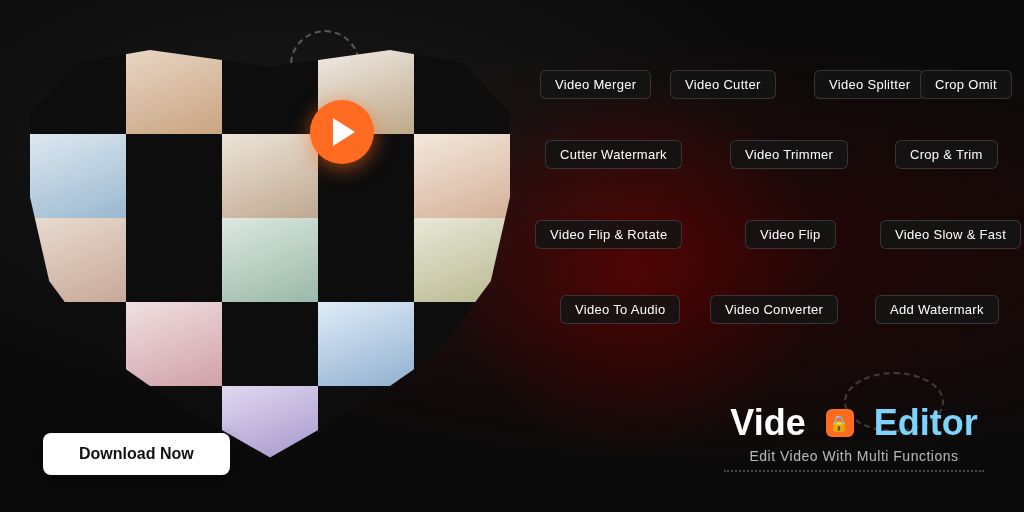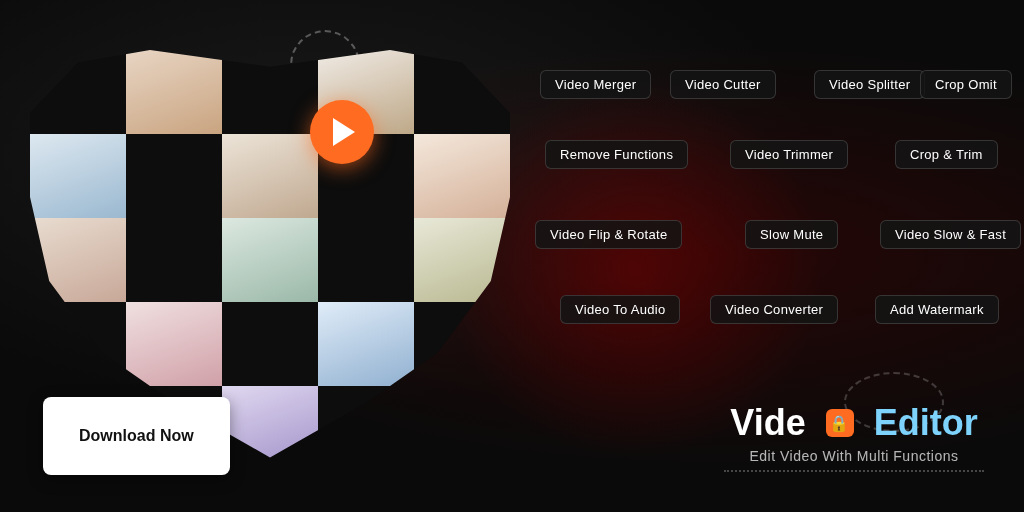--- a/index.html
+++ b/index.html
@@ -108,21 +108,21 @@
 
     
     .download-btn {
       position: absolute;
       left: 43px;
       bottom: 37px;
       background: white;
       color: #111;
       border: none;
       border-radius: 8px;
-      padding: 30px 36px;
+      padding: 12px 36px;
       font-size: 16px;
       font-weight: 700;
       cursor: pointer;
       z-index: 10;
       box-shadow: 0 4px 15px rgba(0,0,0,0.4);
     }
 
     
     .app-title-area {
       position: absolute;
@@ -258,25 +258,25 @@
 
 <div class="play-btn">
   <div class="play-icon"></div>
 </div>
 
 <div class="features-area" id="features-container">
 <button class="feature-btn" style="top: 40px; left: 80px;">Video Merger</button>
     <button class="feature-btn" style="top: 40px; left: 210px;">Video Cutter</button>
     <button class="feature-btn" style="top: 40px; left: 330px; margin-left: 24px;">Video Splitter</button>
     <button class="feature-btn" style="top: 40px; left: 460px;">Crop Omit</button>
-    <button class="feature-btn" style="top: 110px; left: 85px;">Remove Functions</button>
+    <button class="feature-btn" style="top: 110px; left: 85px;">Cutter Watermark</button>
     <button class="feature-btn" style="top: 110px; left: 270px;">Video Trimmer</button>
     <button class="feature-btn" style="top: 110px; left: 435px;">Crop &amp; Trim</button>
     <button class="feature-btn" style="top: 190px; left: 75px;">Video Flip &amp; Rotate</button>
-    <button class="feature-btn" style="top: 190px; left: 285px;">Slow Mute</button>
+    <button class="feature-btn" style="top: 190px; left: 285px;">Video Flip</button>
     <button class="feature-btn" style="top: 190px; left: 420px;">Video Slow &amp; Fast</button>
     <button class="feature-btn" style="top: 265px; left: 100px;">Video To Audio</button>
     <button class="feature-btn" style="top: 265px; left: 250px;">Video Converter</button>
     <button class="feature-btn" style="top: 265px; left: 415px;">Add Watermark</button>
   </div>
 
 <button class="download-btn">Download Now</button>
 
 <div class="app-title-area">
   <div class="app-title">

